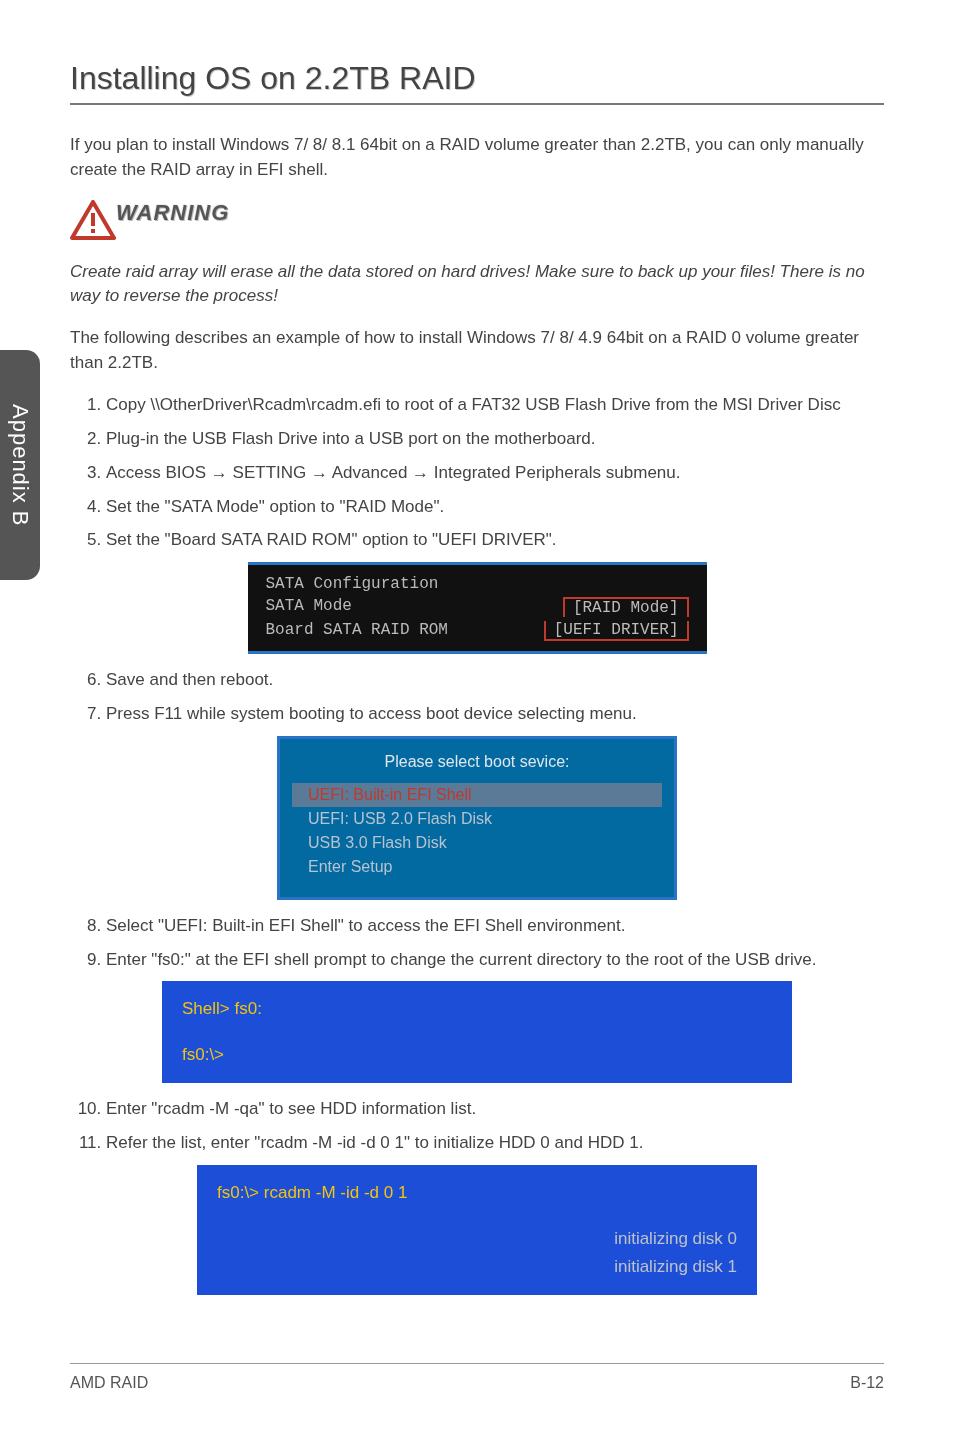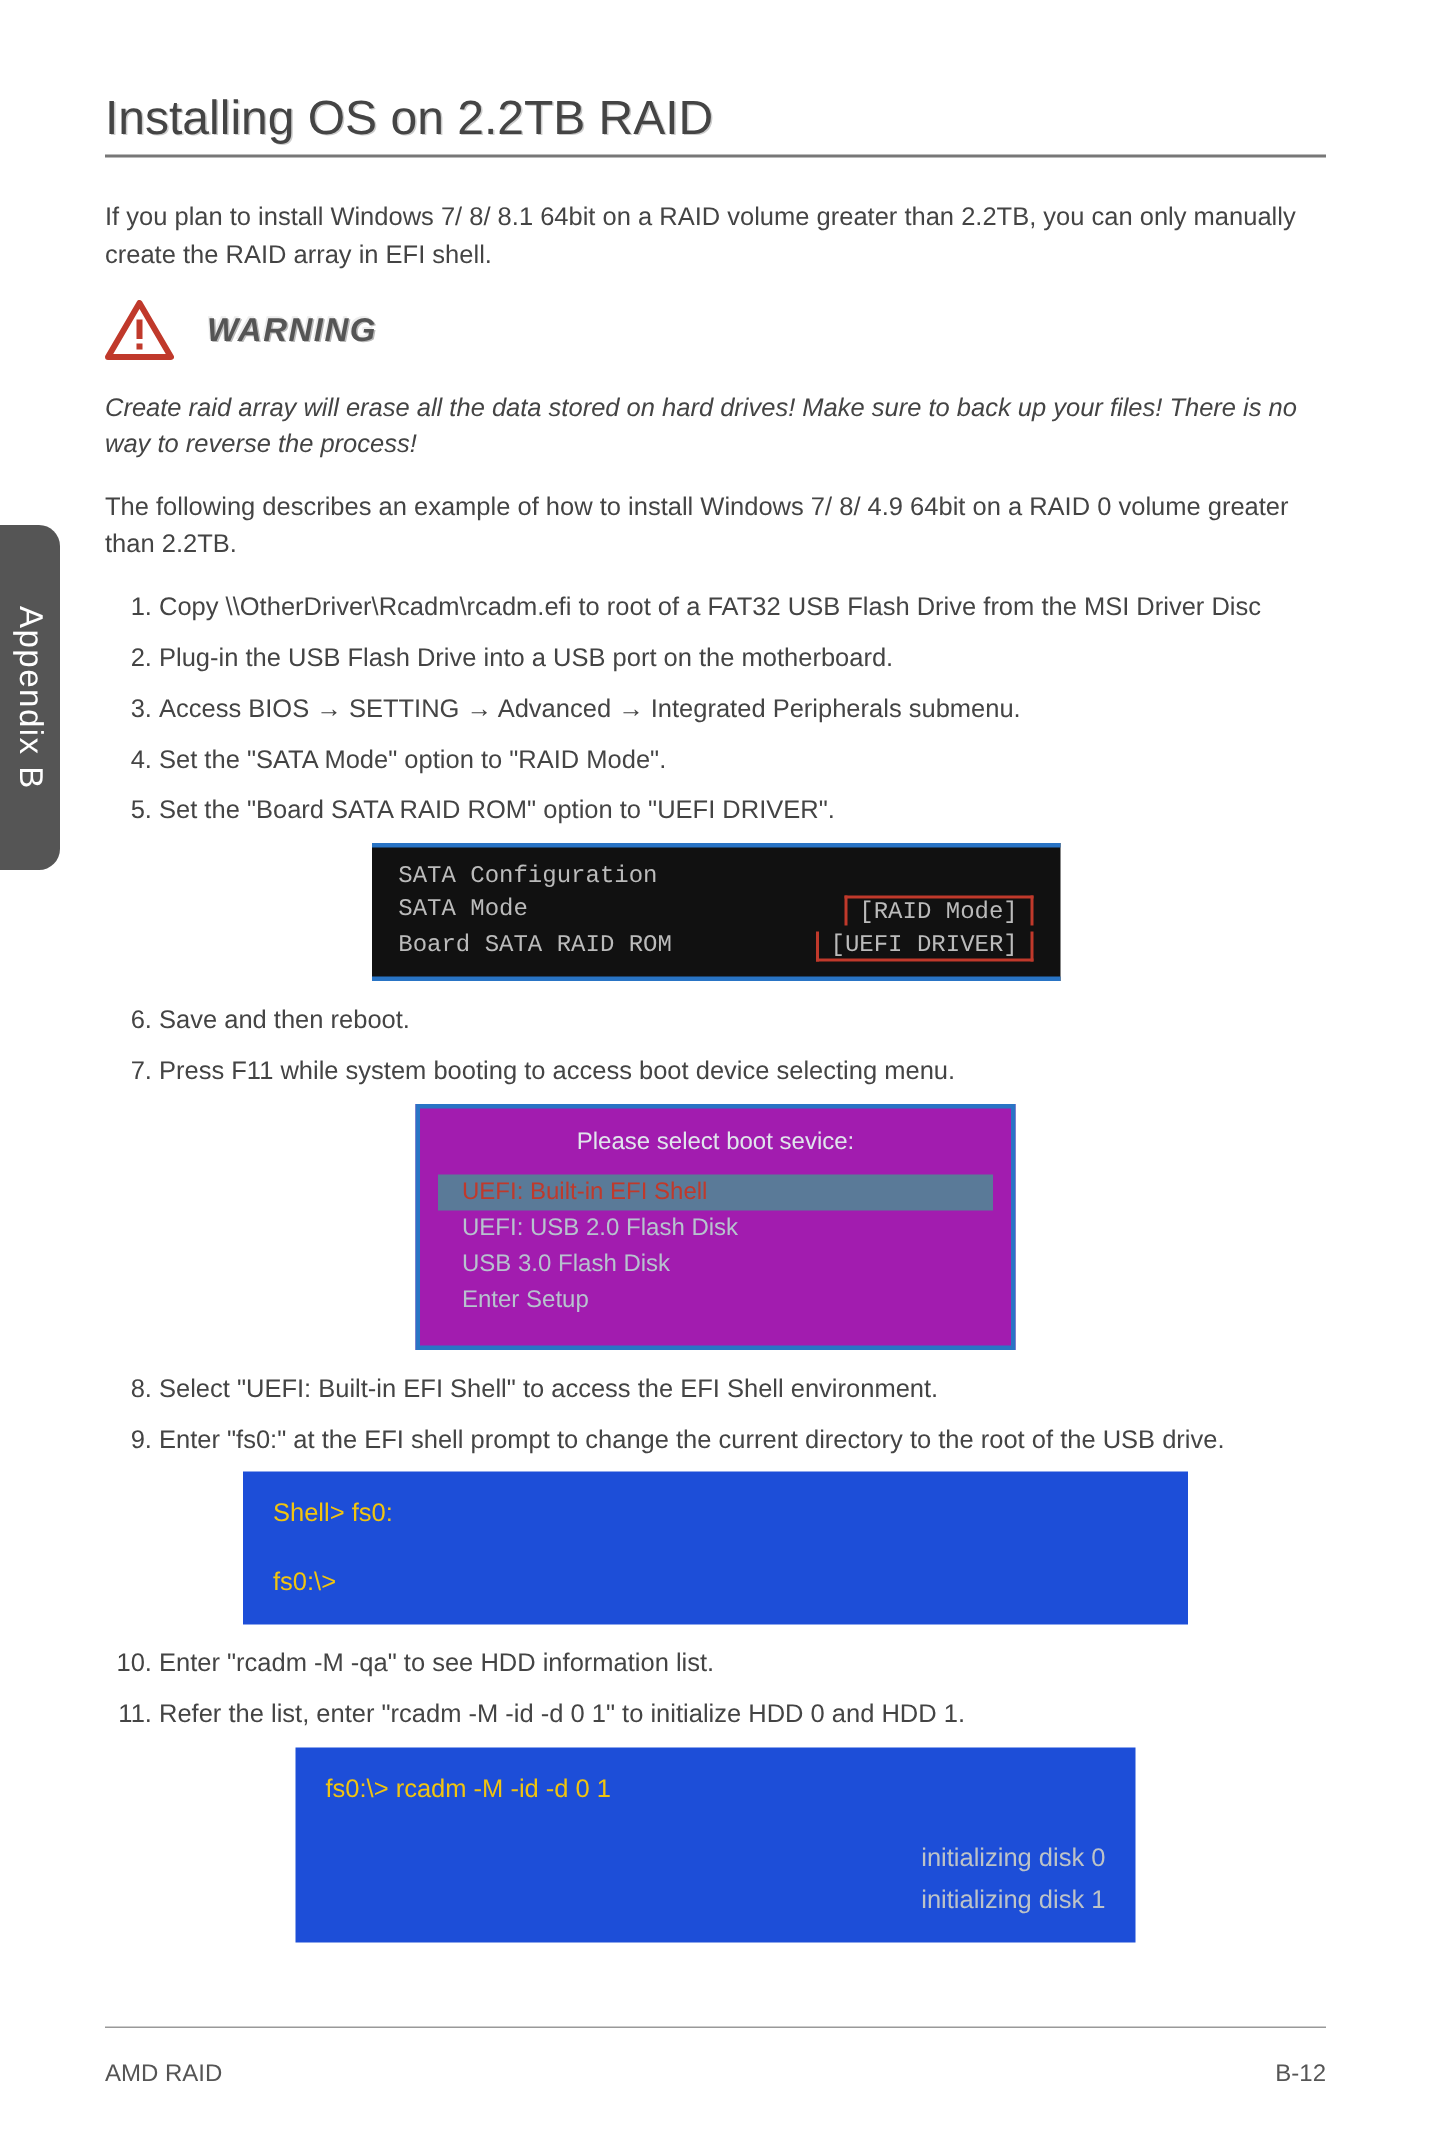--- a/index.html
+++ b/index.html
@@ -48,22 +48,22 @@
     line-height: 1.45;
     color: #444;
     margin-bottom: 18px;
   }
   .warning-block {
     margin-top: 10px;
     margin-bottom: 18px;
   }
   .warning-header {
     display: flex;
-    align-items: center;
-    gap: 22px;
+    align-items: flex-start;
+    gap: 0;
     margin-bottom: 20px;
   }
   .warning-icon {
     width: 46px;
     height: 40px;
   }
   .warning-label {
     font-size: 22px;
     font-style: italic;
     font-weight: bold;
@@ -106,21 +106,21 @@
   }
   .bios-value-box {
     border: 2px solid #c0392b;
     padding: 0 8px;
   }
   .bios-value-box.inner { border-top: none; }
   .bios-value-box.first { border-bottom: none; }
   .boot-box {
     margin: 10px auto 14px auto;
     width: 400px;
-    background: #a21caf;
+    background: #0369a1;
     border: 3px solid #2974c5;
     padding: 10px 0 18px 0;
     color: #cfd8e0;
     font-size: 16px;
   }
   .boot-title {
     text-align: center;
     padding: 4px 0 12px 0;
     color: #e0e6ec;
   }
@@ -144,21 +144,21 @@
   }
   .shell-line { padding: 4px 0; }
   .yellow { color: #f1c40f; }
   .grey { color: #bdc3c7; text-align: right; }
   .footer {
     position: absolute;
     bottom: 40px;
     left: 70px;
     right: 70px;
     border-top: 1px solid #999;
-    padding-top: 22px;
+    padding-top: 10px;
     display: flex;
     justify-content: space-between;
     font-size: 16px;
     color: #555;
   }
 </style>
 </head>
 <body>
 
 <div class="side-tab">

